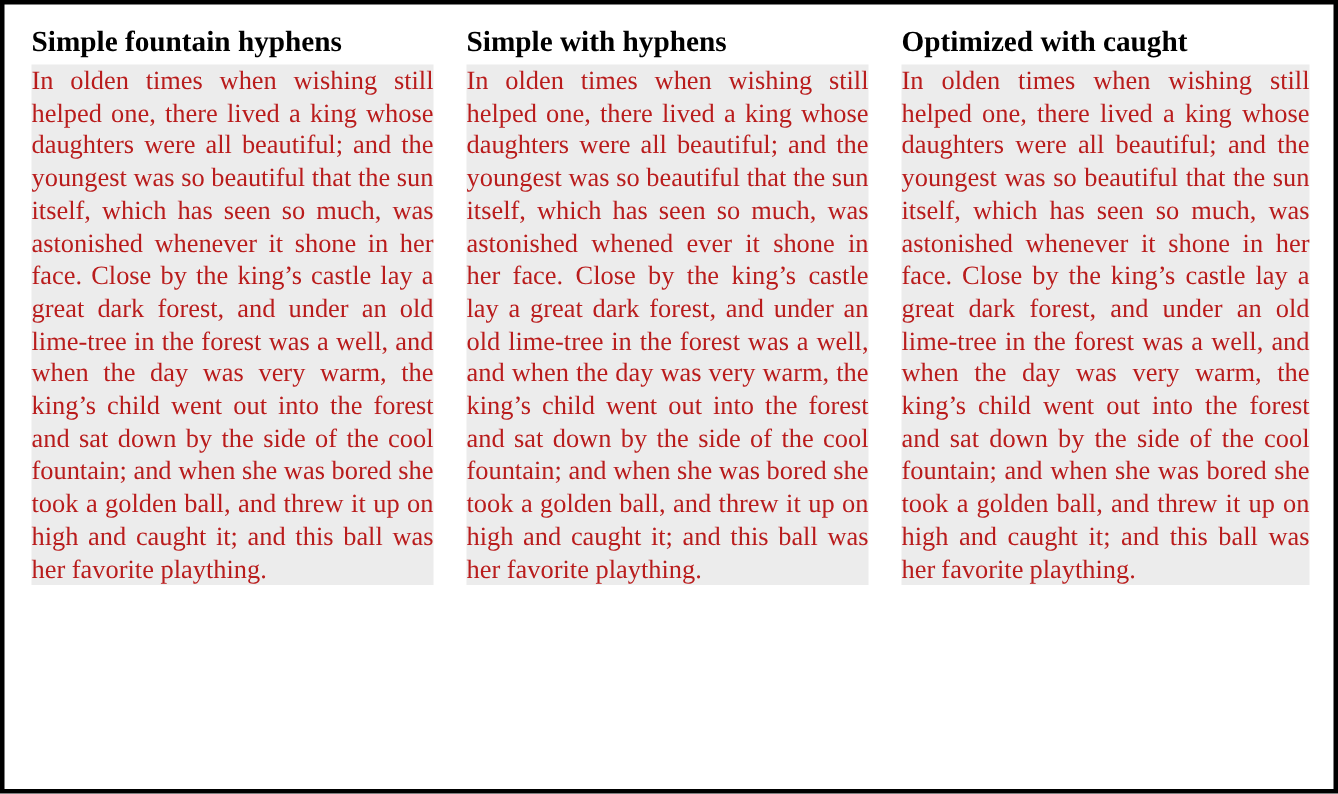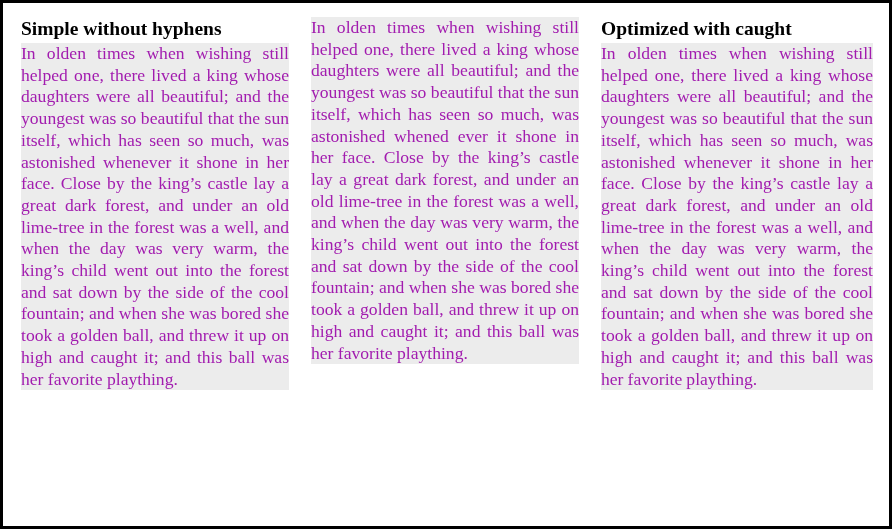--- a/index.html
+++ b/index.html
@@ -38,21 +38,21 @@
     font-family: "Liberation Serif", serif;
     font-weight: bold;
     font-size: 19.5px;
     line-height: 24px;
     color: #000000;
     margin: 0 0 2px 0;
     white-space: nowrap;
   }
   .para {
     background: #ececec;
-    color: #a21caf;
+    color: #b91c1c;
     font-size: 17.6px;
     line-height: 21.7px;
     margin: 0;
     padding: 0;
     text-align: justify;
     hyphens: manual;
     -webkit-hyphens: manual;
   }
   
   .col-1 .para {
@@ -73,25 +73,26 @@
     flex: 0 0 272px;
   }
 </style>
 </head>
 <body>
 
 <div class="page">
   <div class="columns">
 
     <div class="column col-1">
-      <h2 class="col-title">Simple without hyphens</h2>
+      <h2 class="col-title">Simple fountain hyphens</h2>
       <p class="para">In olden times when wishing still helped one, there lived a king whose daughters were all beautiful; and the youngest was so beautiful that the sun itself, which has seen so much, was astonished whenever it shone in her face. Close by the king’s castle lay a great dark forest, and under an old lime-tree in the forest was a well, and when the day was very warm, the king’s child went out into the forest and sat down by the side of the cool fountain; and when she was bored she took a golden ball, and threw it up on high and caught it; and this ball was her favorite plaything.</p>
     </div>
 
     <div class="column col-2">
+      <h2 class="col-title">Simple with hyphens</h2>
       <p class="para">In olden times when wishing still helped one, there lived a king whose daughters were all beautiful; and the youngest was so beautiful that the sun itself, which has seen so much, was astonished when­ed ever it shone in her face. Close by the king’s castle lay a great dark forest, and under an old lime-tree in the forest was a well, and when the day was very warm, the king’s child went out into the forest and sat down by the side of the cool fountain; and when she was bored she took a golden ball, and threw it up on high and caught it; and this ball was her favorite plaything.</p>
     </div>
 
     <div class="column col-3">
       <h2 class="col-title">Optimized with caught</h2>
       <p class="para">In olden times when wishing still helped one, there lived a king whose daughters were all beautiful; and the youngest was so beautiful that the sun itself, which has seen so much, was astonished whenever it shone in her face. Close by the king’s castle lay a great dark forest, and under an old lime-tree in the forest was a well, and when the day was very warm, the king’s child went out into the forest and sat down by the side of the cool fountain; and when she was bored she took a golden ball, and threw it up on high and caught it; and this ball was her favorite plaything.</p>
     </div>
 
   </div>
 </div>

